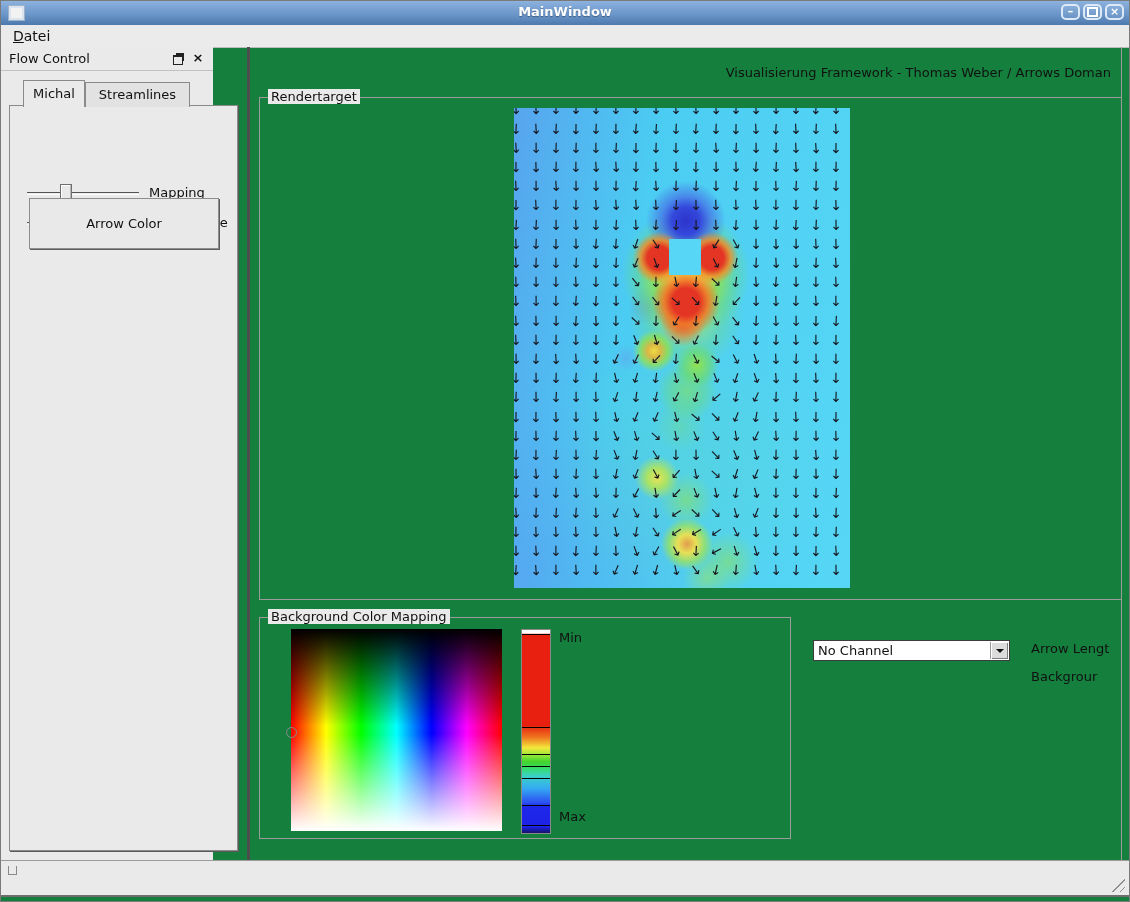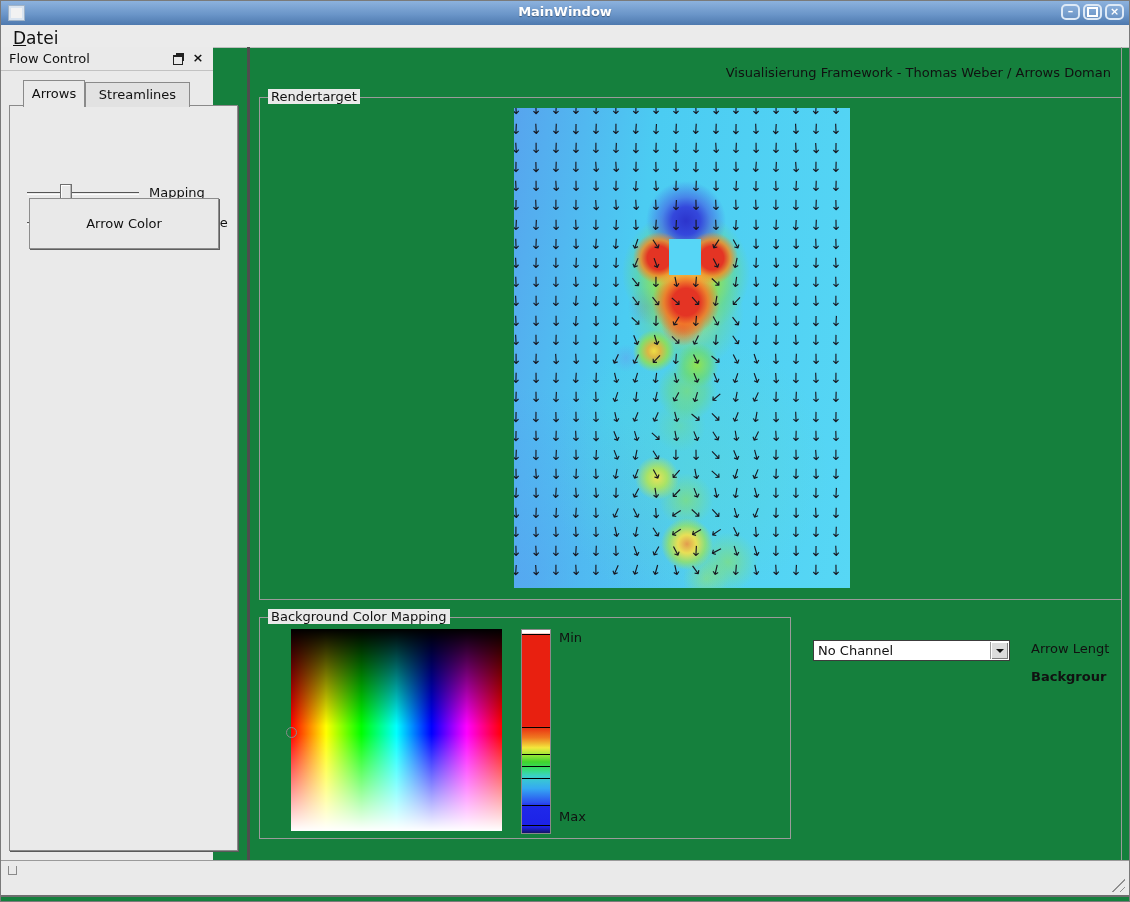--- a/index.html
+++ b/index.html
@@ -7,21 +7,21 @@
   .abs{position:absolute;}
   
   #titlebar{left:0;top:0;width:100%;height:24px;background:linear-gradient(180deg,#8cb2de 0%,#6b96c9 55%,#4e79ae 100%);}
   #app-icon{left:7px;top:4px;width:15px;height:14px;background:#f2f2f2;border:1px solid #9fb3c8;box-shadow:inset 0 0 0 2px #d9e4f0;}
   #win-title{left:0;top:3px;width:100%;text-align:center;color:#fff;font-weight:bold;font-size:13px;text-shadow:0 1px 1px rgba(0,0,0,.35);}
   .winbtn{top:3px;width:19px;height:16px;border:2px solid #dde9f6;border-radius:5px;color:#fff;font-size:11px;font-weight:bold;line-height:12px;text-align:center;background:rgba(255,255,255,.07);box-sizing:border-box;cursor:default;}
   #btn-min{right:49px;} #btn-max{right:27px;} #btn-close{right:5px;}
   #btn-max .maxbox{display:inline-block;width:7px;height:6px;border:2px solid #fff;margin-top:1px;}
   
   #menubar{left:0;top:24px;width:100%;height:22px;background:#ebebeb;border-bottom:1px solid #bdbdbd;}
-  .menu-item{position:absolute;left:8px;top:2px;font-size:17px;color:#111;padding:1px 4px;}
+  .menu-item{position:absolute;left:8px;top:2px;font-size:14px;color:#111;padding:1px 4px;}
   .menu-item .ul{text-decoration:underline;}
   
   #dock{left:0;top:46px;width:212px;height:813px;background:#eaeaea;}
   #dock-header{position:absolute;left:0;top:1px;width:100%;height:22px;border-bottom:1px solid #c2c2c2;}
   #dock-title{position:absolute;left:8px;top:3px;font-size:13px;color:#111;}
   #dock-float{position:absolute;right:29px;top:5px;width:12px;height:12px;}
   #dock-float .fl{position:absolute;left:1px;top:2px;width:8px;height:7px;border:1px solid #222;border-top:2px solid #222;background:#eaeaea;}
   #dock-float .fl2{position:absolute;left:4px;top:0;width:6px;height:5px;border:1px solid #222;border-top:2px solid #222;}
   #dock-close{position:absolute;right:8px;top:3px;width:14px;height:14px;font-size:13px;font-weight:bold;color:#111;text-align:center;line-height:14px;}
   .tab{position:absolute;font-size:13px;text-align:center;color:#111;border:1px solid #8a8a8a;border-bottom:none;box-sizing:border-box;}
@@ -56,21 +56,21 @@
   #max-label{left:558px;top:808px;font-size:13px;color:#111;}
   #update-btn{left:601px;top:628px;width:179px;height:200px;line-height:198px;}
   
   #group-mappings{left:800px;top:616px;width:321px;height:222px;}
   .combo{position:absolute;width:197px;height:21px;background:#fff;border:1px solid #3c3c3c;box-sizing:border-box;}
   .combo-value{position:absolute;left:4px;top:2px;font-size:13px;color:#111;white-space:nowrap;}
   .combo-btn{position:absolute;right:1px;top:1px;width:17px;height:17px;background:#dcdcdc;border-left:1px solid #9a9a9a;box-shadow:inset 1px 1px 0 #fff, inset -1px -1px 0 #7d7d7d;}
   .combo-arrow{position:absolute;left:5px;top:7px;width:0;height:0;border-left:4px solid transparent;border-right:4px solid transparent;border-top:4px solid #111;}
   #combo1{left:812px;top:639px;} #combo2{left:812px;top:667px;}
   .map-label{position:absolute;font-size:13px;color:#111;white-space:nowrap;}
-  #map-label1{left:1030px;top:640px;} #map-label2{left:1030px;top:668px;font-weight:bold;}
+  #map-label1{left:1030px;top:640px;} #map-label2{left:1030px;top:668px;}
   
   #statusbar{left:0;top:860px;width:1130px;height:36px;background:#eaeaea;border-bottom:2px solid #6e6e6e;box-sizing:border-box;}
   #status-mark{position:absolute;left:7px;top:5px;width:7px;height:8px;border-left:1px solid #8a8a8a;border-right:1px solid #8a8a8a;border-bottom:1px solid #8a8a8a;}
   #resize-grip{position:absolute;right:6px;bottom:3px;width:15px;height:15px;background:repeating-linear-gradient(135deg,transparent 0 2px,#8f8f8f 2px 3px,transparent 3px 5px);clip-path:polygon(100% 0,100% 100%,0 100%);}
 </style>
 </head>
 <body>
 
 <div id="window">
 
@@ -88,21 +88,21 @@
 
   <div id="dock" class="abs">
     <div id="dock-header">
       <div id="dock-title">Flow Control</div>
       <div id="dock-float">
           <span class="fl2"></span>
           <span class="fl"></span>
         </div>
       <div id="dock-close"><span>×</span></div>
     </div>
-    <div id="tab-arrows" class="tab">Arrows</div>
+    <div id="tab-arrows" class="tab">Michal</div>
     <div id="tab-streamlines" class="tab">Streamlines</div>
     <div id="dock-pane">
 
       <div class="slider-groove" style="left:17px;top:86px;width:112px;"></div>
       <div class="slider-handle" id="handle1" style="top: 78px; left: 50.2px;"></div>
       <div class="slider-label" style="left:139px;top:79px;width:89px;">Mapping</div>
 
       <div class="slider-groove" style="left:17px;top:116px;width:112px;"></div>
       <div class="slider-handle" id="handle2" style="top: 108px; left: 32.28px;"></div>
       <div class="slider-label" style="left:139px;top:109px;width:89px;">SamplingDe</div>

